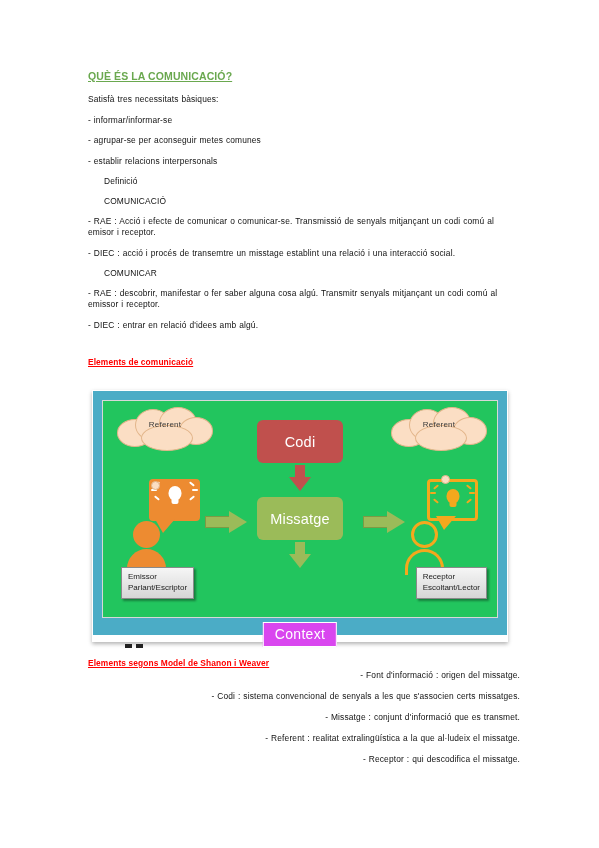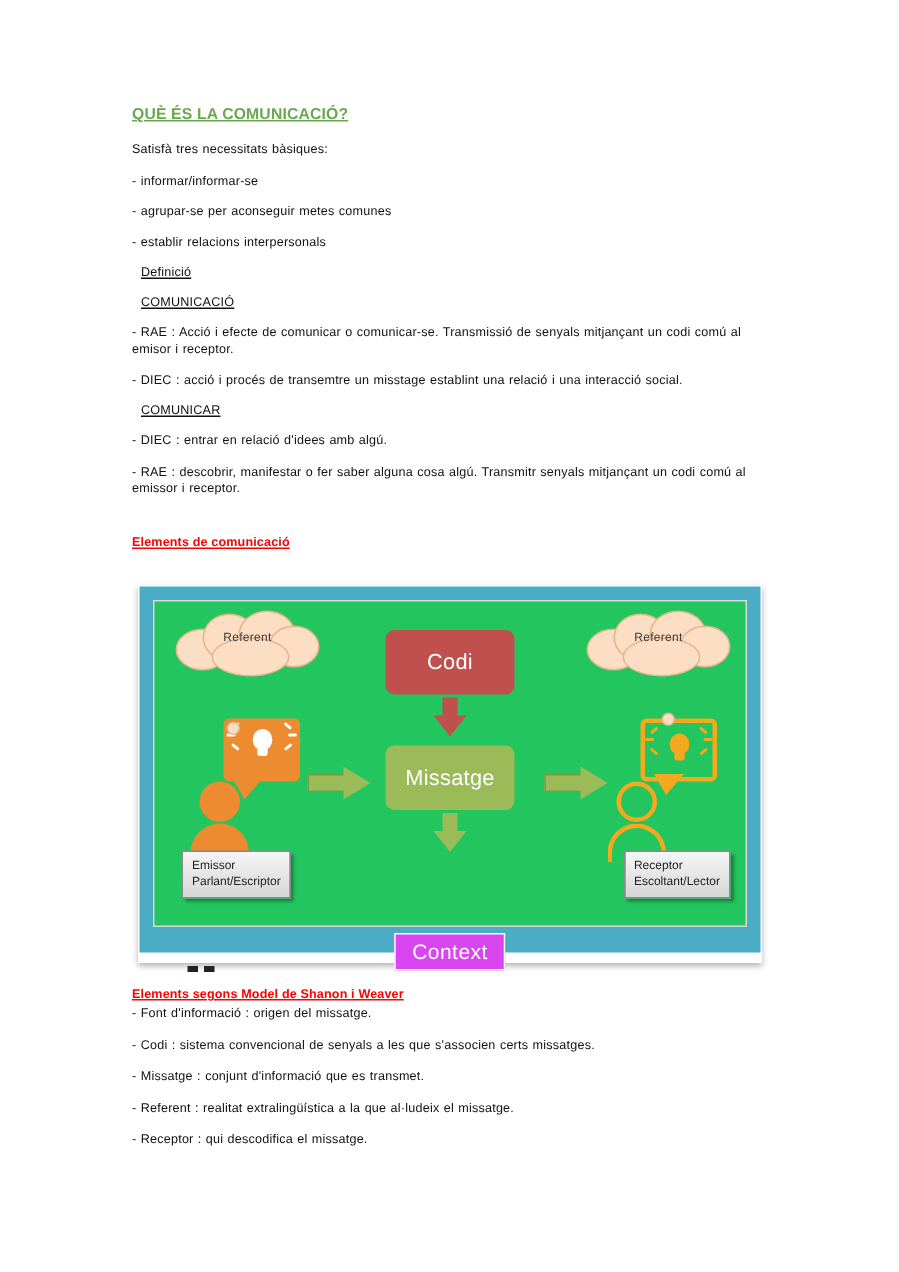--- a/index.html
+++ b/index.html
@@ -43,22 +43,21 @@
     font-size: 8.4px;
     line-height: 11px;
     margin: 0 0 9.5px 0;
     color: #111;
     letter-spacing: .15px;
     word-spacing: .4px;
   }
   .u-head {
     font-size: 8.4px;
     line-height: 11px;
-    margin: 0 0 9px 6px;
-    text-decoration: underline;
+    margin: 0 0 9px 16px;
     color: #111;
     letter-spacing: .15px;
   }
   .red-head {
     font-size: 8.4px;
     font-weight: bold;
     color: #FF0000;
     text-decoration: underline;
     line-height: 11px;
     letter-spacing: .1px;
@@ -74,21 +73,21 @@
     position: absolute;
     left: 88px;
     top: 652px;
   }
   .shanon-list {
     position: absolute;
     left: 88px;
     top: 670px;
     width: 432px;
   }
-  .shanon-list p.line { margin-bottom: 10px; }
+  .shanon-list p.line { margin-bottom: 10px; text-align: right; }
 
   
   .diagram-wrap {
     position: absolute;
     left: 80px;
     top: 384px;
     width: 440px;
     height: 262px;
   }
   .diagram-shadow {
@@ -372,22 +371,22 @@
     <p class="line">- establir relacions interpersonals</p>
 
     <p class="u-head">Definició</p>
     <p class="u-head">COMUNICACIÓ</p>
 
     <p class="line">- RAE : Acció i efecte de comunicar o comunicar-se. Transmissió de senyals mitjançant un codi comú al emisor i receptor.</p>
     <p class="line">- DIEC : acció i procés de transemtre un misstage establint una relació i una interacció social.</p>
 
     <p class="u-head">COMUNICAR</p>
 
+    <p class="line">- RAE : descobrir, manifestar o fer saber alguna cosa algú. Transmitr senyals mitjançant un codi comú al emissor i receptor.</p>
     <p class="line">- DIEC :  entrar en relació d'idees amb algú.</p>
-    <p class="line">- RAE : descobrir, manifestar o fer saber alguna cosa algú. Transmitr senyals mitjançant un codi comú al emissor i receptor.</p>
   </div>
 
   <div class="sect-elements-heading">
     <span class="red-head">Elements de comunicació</span>
   </div>
 
   <div class="diagram-wrap">
     <div class="diagram-shadow"></div>
     <div class="diagram-frame">
       <div class="diagram-inner">

